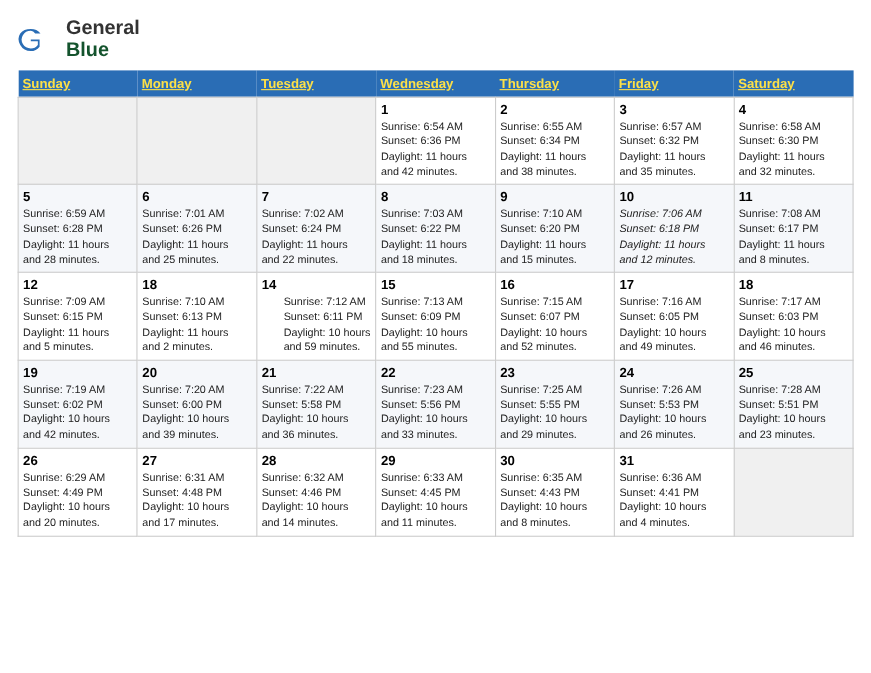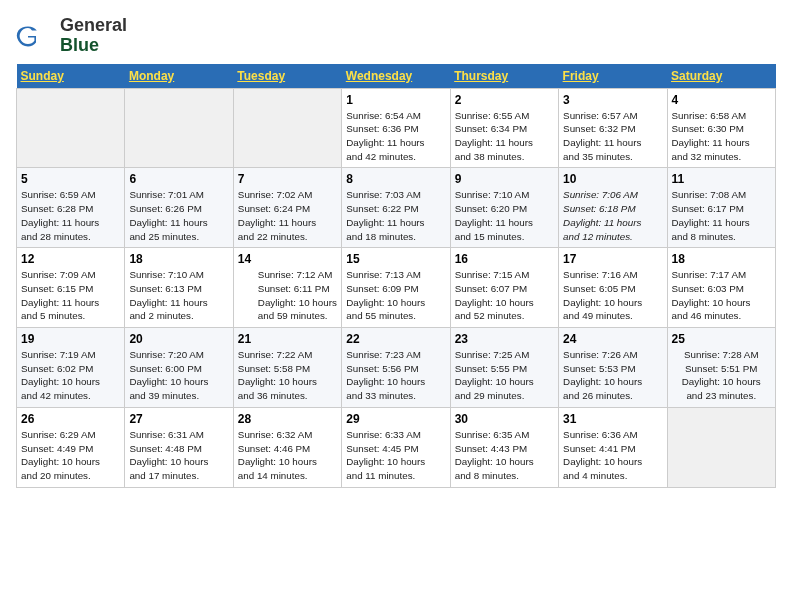--- a/index.html
+++ b/index.html
@@ -287,21 +287,21 @@
         </td>
         <td>
           <div class="day-num">24</div>
           <div class="day-info" style="white-space: pre-line;">Sunrise: 7:26 AM
 Sunset: 5:53 PM
 Daylight: 10 hours
 and 26 minutes.</div>
         </td>
         <td>
           <div class="day-num">25</div>
-          <div class="day-info" style="white-space: pre-line; text-align: center;">Sunrise: 7:28 AM
+          <div class="day-info" style="white-space: pre-line;">Sunrise: 7:28 AM
 Sunset: 5:51 PM
 Daylight: 10 hours
 and 23 minutes.</div>
         </td>
       </tr>
       <tr>
         <td>
           <div class="day-num">26</div>
           <div class="day-info" style="white-space: pre-line;">Sunrise: 6:29 AM
 Sunset: 4:49 PM

